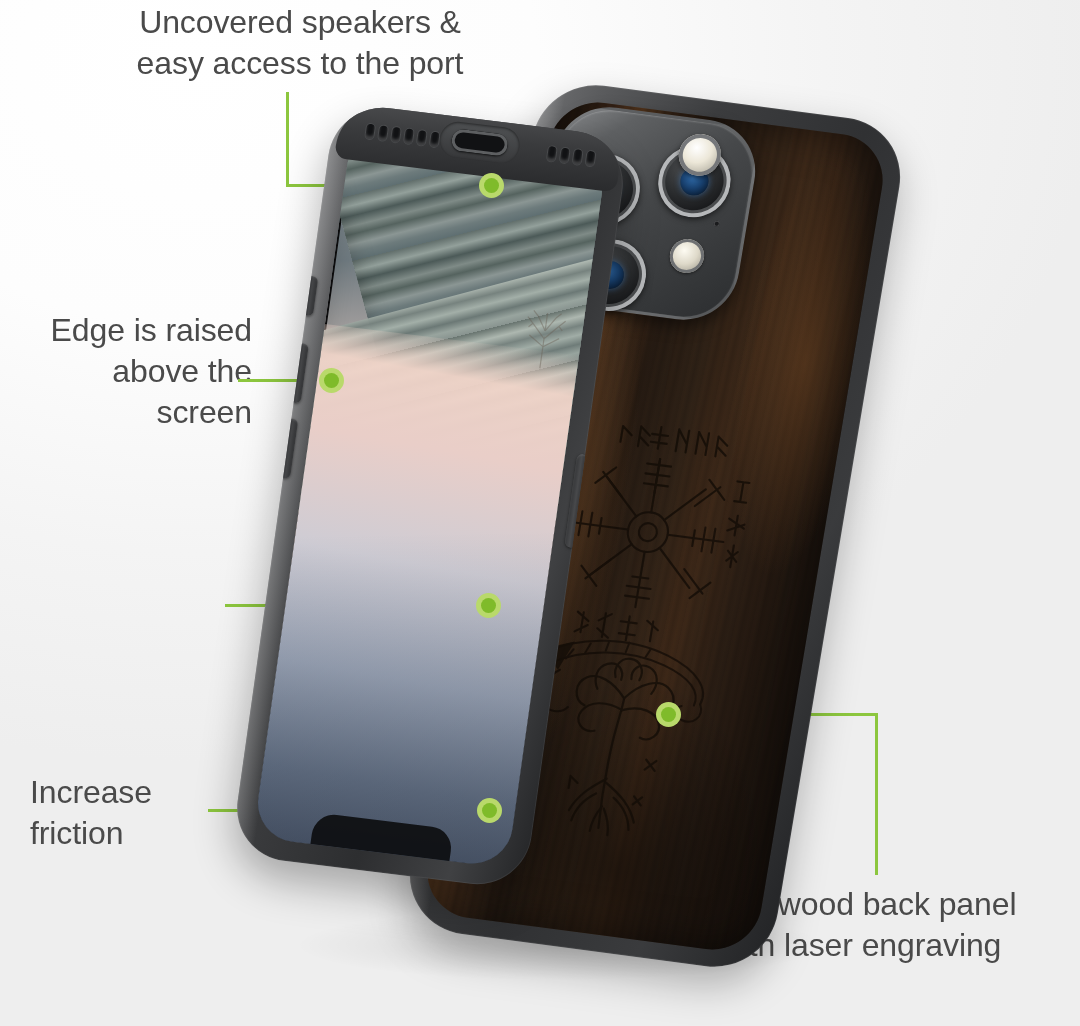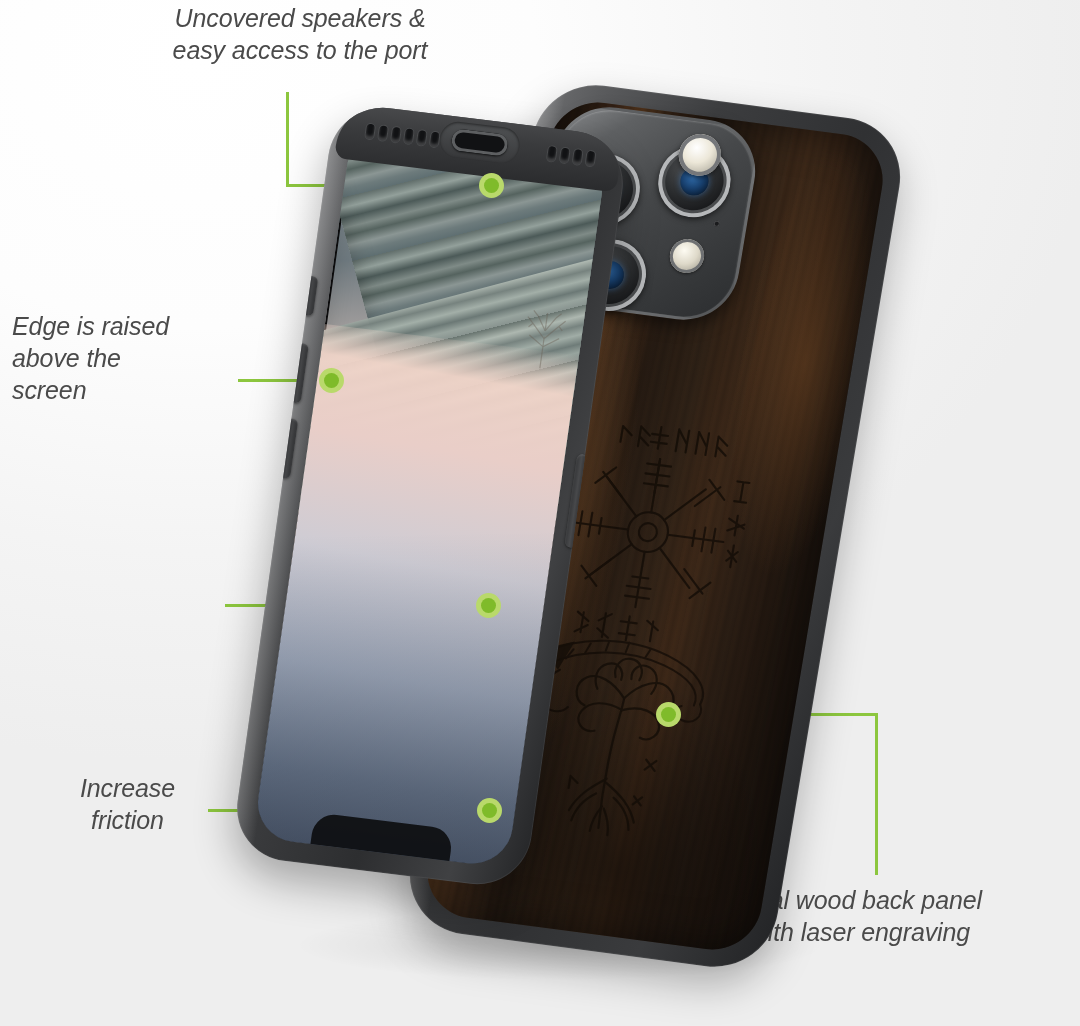--- a/index.html
+++ b/index.html
@@ -15,30 +15,29 @@
     font-family: "Liberation Sans", sans-serif;
     background:
       radial-gradient(ellipse 900px 700px at 18% 6%, #ffffff 0%, #fdfdfd 38%, #f4f4f4 70%, #eeeeee 100%),
       linear-gradient(160deg, #ffffff 0%, #f7f7f7 45%, #e9e9e9 100%);
   }
 
   
   .callout-label {
     position: absolute;
     color: #4a4a4a;
-    font-size: 25px;
+    font-size: 32px;
     line-height: 1.28;
     letter-spacing: -0.1px;
     white-space: pre-line;
-    font-style: italic;
   }
   .cl-top      { left: 120px;  top: 2px;   width: 360px; text-align: center; }
-  .cl-edge     { left: 12px;   top: 310px; width: 240px; text-align: left; }
+  .cl-edge     { left: 12px;   top: 310px; width: 240px; text-align: right; }
   .cl-buttons  { left: 20px;   top: 562px; width: 210px; text-align: center; }
-  .cl-friction { left: 30px;   top: 772px; width: 195px; text-align: center; }
+  .cl-friction { left: 30px;   top: 772px; width: 195px; text-align: left; }
   .cl-wood     { left: 660px;  top: 884px; width: 400px; text-align: center; }
 
   
   .conn {
     position: absolute;
     background: #8cc63e;
   }
   .conn-h { height: 3px; }
   .conn-v { width: 3px; }
 

